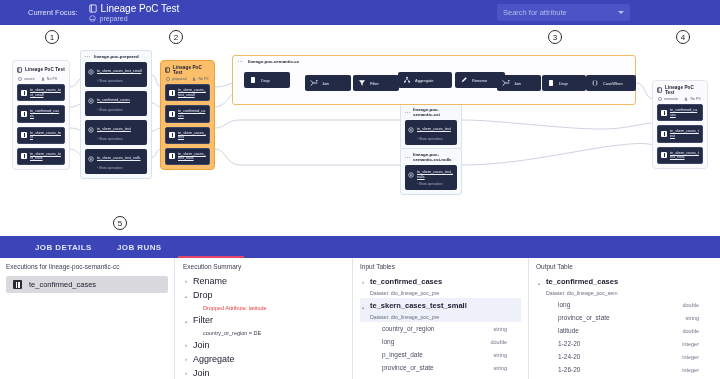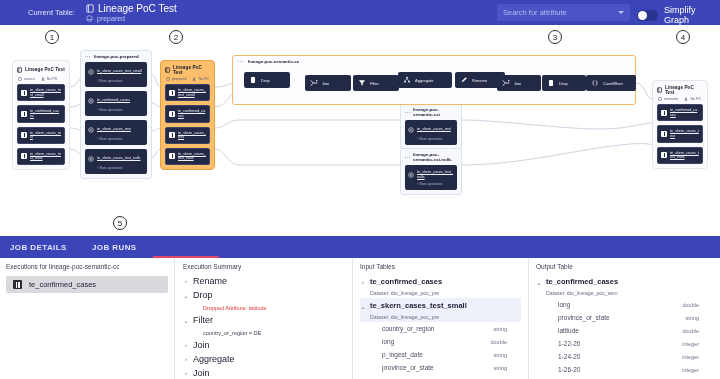--- a/index.html
+++ b/index.html
@@ -104,21 +104,21 @@
   .opnode {
     position: absolute; height: 16px; background: #232a46; border-radius: 2px;
     display: flex; align-items: center; gap: 4px; padding: 0 5px;
   }
   .opnode .lbl { color: #eef0fb; font-size: 4px; }
   .opicon { width: 8px; height: 8px; flex: none; }
 
   
   .tabbar {
     position: absolute; top: 236px; left: 0; width: 720px; height: 22px;
-    background: #3b45b8; display: flex; align-items: flex-end;
+    background: #3b45b8; display: flex; align-items: flex-end; padding-left: 25px;
   }
   .tab { color: #dfe2fb; font-size: 8px; font-weight: bold; letter-spacing: .4px;
          height: 22px; display: flex; align-items: center; }
   .tab.active { color: #ffffff; }
   .tab-underline { position: absolute; bottom: 0; height: 2px; background: #e0476b; }
 
   .panel { position: absolute; top: 258px; left: 0; width: 720px; height: 121px; background: #fff; }
   .col { position: absolute; top: 0; height: 121px; }
   .col-title { font-size: 6.5px; color: #3c4155; padding: 5px 0 4px 0; }
   .vdiv { position: absolute; top: 0; width: 1px; height: 121px; background: #e2e4ec; }
@@ -151,21 +151,21 @@
   .field .ty { font-size: 5.5px; color: #70768c; }
   .hl-row { background: #eef0fa; }
 </style>
 </head>
 <body>
 
 <div class="app">
 
   <div class="topbar">
 
-    <span class="focus-label">Current Table:</span>
+    <span class="focus-label">Current Focus:</span>
 
     <div class="focus-block">
       <div class="focus-row">
         <span class="svgicon">
           <svg width="8" height="9" viewBox="0 0 10 11">
               <rect x="1" y="1" width="8" height="9" rx="1" fill="none" stroke="#fff" stroke-width="1"></rect>
               <line x1="3" y1="1" x2="3" y2="10" stroke="#fff" stroke-width="1"></line>
             </svg>
         </span>
         <span class="focus-title">Lineage PoC Test</span>
@@ -179,26 +179,20 @@
         </span>
         <span class="focus-sub">prepared</span>
       </div>
     </div>
 
     <div class="attr-select">
       <span class="ph">Search for attribute</span>
       <span class="caret"></span>
     </div>
 
-    <div class="toggle-wrap">
-      <div class="toggle">
-          <span class="knob"></span>
-        </div>
-      <span class="toggle-label">Simplify Graph</span>
-    </div>
   </div>
 
   <div id="callouts">
       <div class="callout" style="left:45px;top:30px">1</div>
       <div class="callout" style="left:169px;top:30px">2</div>
       <div class="callout" style="left:548px;top:30px">3</div>
       <div class="callout" style="left:676px;top:30px">4</div>
       <div class="callout" style="left:113px;top:216px">5</div>
     </div>
 

